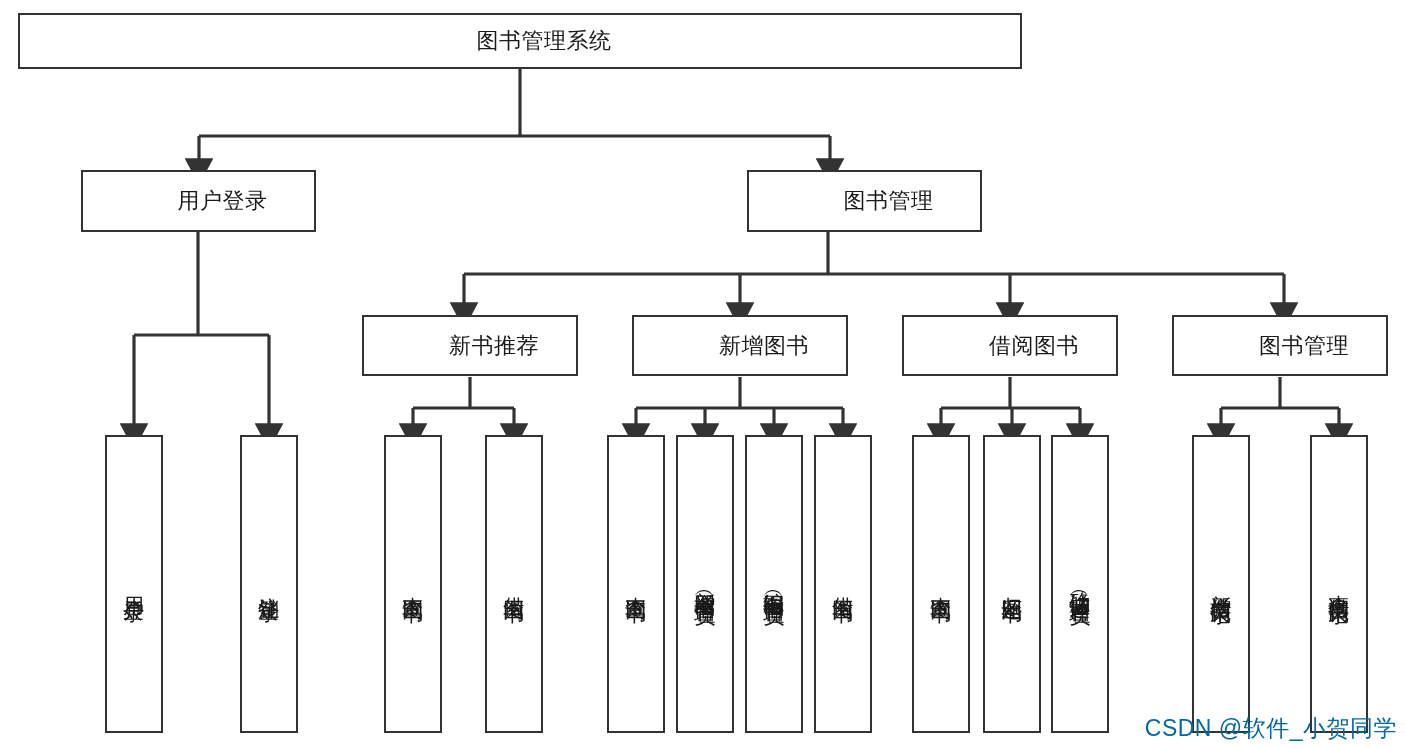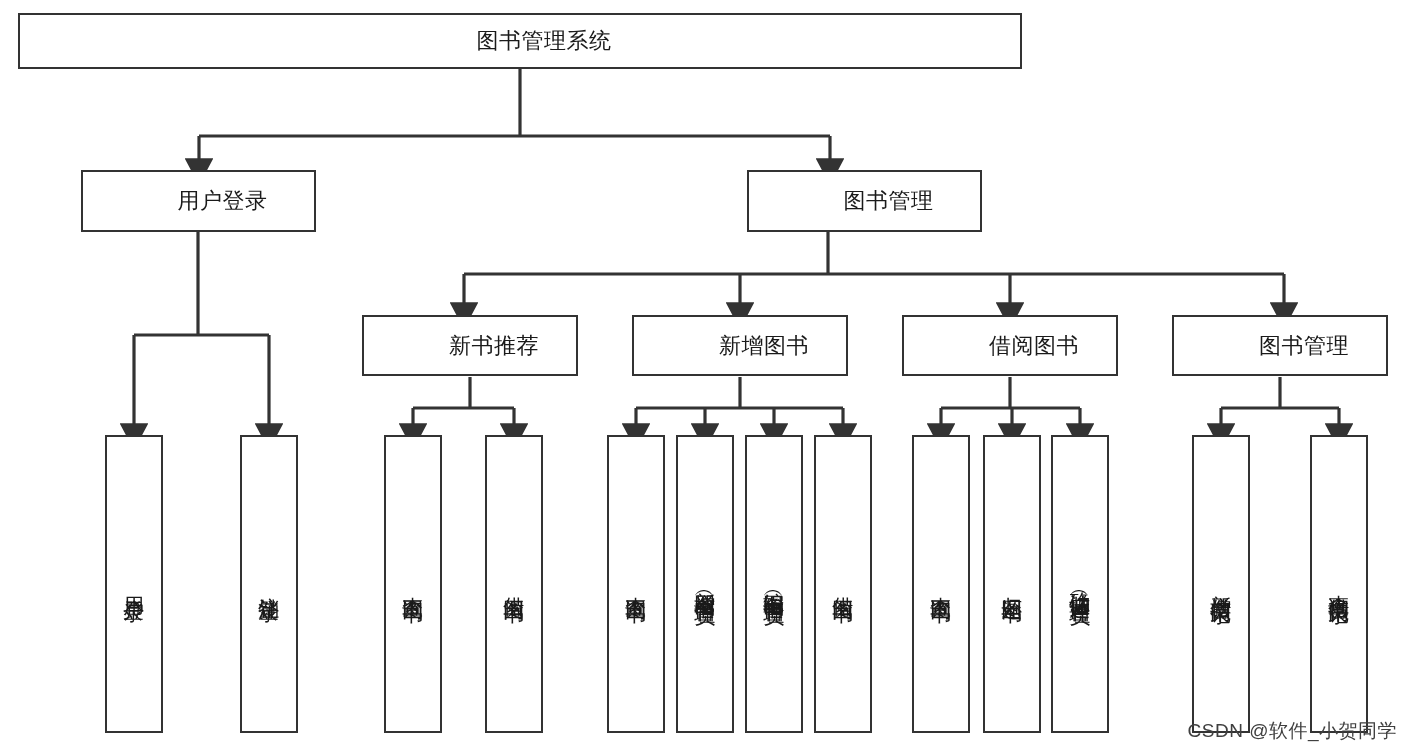--- a/index.html
+++ b/index.html
@@ -48,22 +48,22 @@
     font-size: 21px;
     line-height: 1.32;
     letter-spacing: 2px;
     text-align: center;
     white-space: nowrap;
   }
   .watermark {
     position: absolute;
     right: 8px;
     bottom: 3px;
-    font-size: 19px;
-    color: #404040;
+    font-size: 23px;
+    color: #0369a1;
     letter-spacing: 0.5px;
     white-space: nowrap;
   }
 </style>
 </head>
 <body>
 
 <div id="canvas">
 
   <svg id="edges" viewBox="0 0 1405 747" xmlns="http://www.w3.org/2000/svg">

